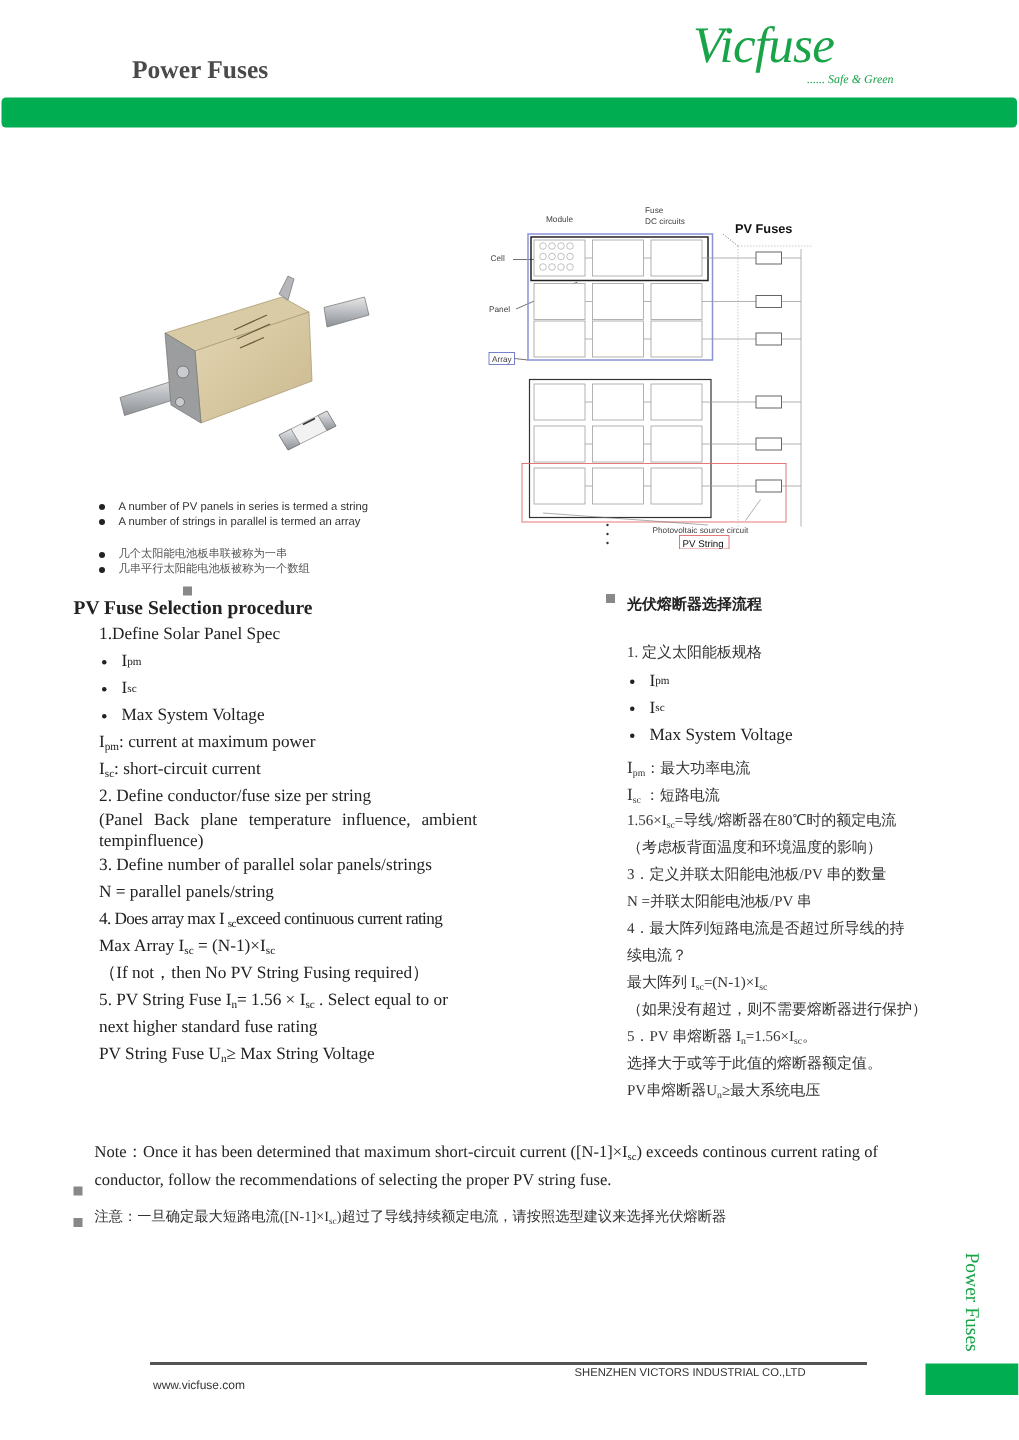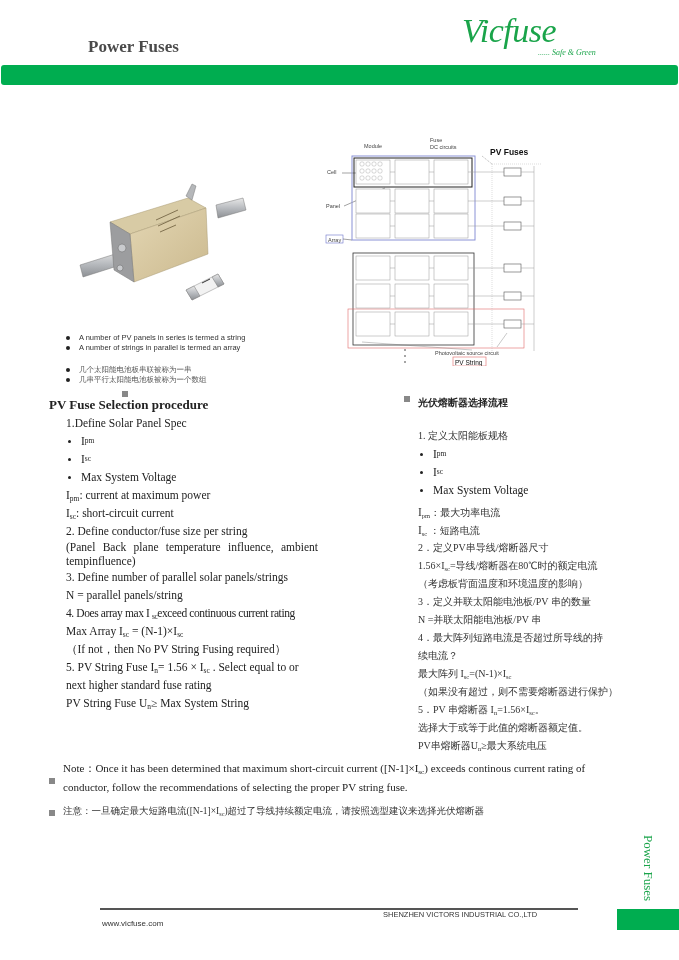--- a/index.html
+++ b/index.html
@@ -22,21 +22,21 @@
   .col-en .ln { height: 18px; line-height: 18px; white-space: nowrap; }
   .col-en .bl { padding-left: 0; display: flex; align-items: center; }
   .bdot { width: 3px; height: 3px; background: #222; border-radius: 50%; display: inline-block; margin: 0 10px 0 2px; }
   .col-en .justify { white-space: normal; text-align: justify; line-height: 14px; height: auto; }
   .col-cn { left: 418px; top: 411px; width: 232px; font-size: 10px; color: #333; margin-top: 16px; }
   .col-cn .ln { height: 18px; line-height: 18px; white-space: nowrap; }
   .col-cn .bl { display: flex; align-items: center; font-size: 11.5px; color: #222; }
   sub { font-size: 65%; vertical-align: -2px; line-height: 0; }
   .note-en { left: 49px; top: 759px; width: 585px; font-size: 11px; line-height: 19px; color: #222; }
   .note-cn { left: 49px; top: 805px; width: 585px; font-size: 9.5px; color: #333; }
-  .note-row { display: flex; align-items: center; }
+  .note-row { display: flex; align-items: flex-end; }
   .note-row .sq { margin-top: 6px; flex: none; }
   .side-label { left: 640px; top: 835px; writing-mode: vertical-rl; font-size: 13px; color: #1aa44a; font-family: "Liberation Serif", serif; }
   .side-block { left: 617px; top: 909px; width: 62px; height: 21px; background: #00ad50; }
   .footer-rule { left: 100px; top: 908px; width: 478px; height: 2px; background: #555; }
   .footer-company { left: 383px; top: 910px; font-family: "Liberation Sans", sans-serif; font-size: 7.5px; color: #333; }
   .footer-url { left: 102px; top: 919px; font-family: "Liberation Sans", sans-serif; font-size: 8px; color: #333; }
 </style>
 </head>
 <body>
 
@@ -221,21 +221,21 @@
   <div class="ln"><span>I</span><sub>sc</sub><span>: short-circuit current</span></div>
   <div class="ln">2. Define conductor/fuse size per string</div>
   <div class="ln justify">(Panel Back plane temperature influence, ambient tempinfluence)</div>
   <div class="ln">3. Define number of parallel solar panels/strings</div>
   <div class="ln">N = parallel panels/string</div>
   <div class="ln" style="letter-spacing:-0.4px;"><span>4. Does array max I </span><sub>sc</sub><span>exceed continuous current rating</span></div>
   <div class="ln"><span>Max Array I</span><sub>sc</sub><span> = (N-1)×I</span><sub>sc</sub></div>
   <div class="ln">（If not，then No PV String Fusing required）</div>
   <div class="ln"><span>5. PV String Fuse I</span><sub>n</sub><span>= 1.56 × I</span><sub>sc</sub><span> . Select equal to or</span></div>
   <div class="ln">next higher standard fuse rating</div>
-  <div class="ln"><span>PV String Fuse U</span><sub>n</sub><span>≥ Max System String</span></div>
+  <div class="ln"><span>PV String Fuse U</span><sub>n</sub><span>≥ Max String Voltage</span></div>
 </div>
 
 <div class="abs sec-head-cn">
   <span class="sq"></span>
   <span>光伏熔断器选择流程</span>
 </div>
 <div class="abs col-cn">
   <div class="ln">1. 定义太阳能板规格</div>
   <div class="ln bl">
       <span class="bdot"></span>
@@ -246,21 +246,20 @@
       <span class="bdot"></span>
       <span>I</span>
       <sub>sc</sub>
     </div>
   <div class="ln bl">
       <span class="bdot"></span>
       <span>Max System Voltage</span>
     </div>
   <div class="ln" style="margin-top:4px;"><span style="font-size:11.5px">I</span><sub>pm</sub><span>：最大功率电流</span></div>
   <div class="ln"><span style="font-size:11.5px">I</span><sub>sc</sub><span> ：短路电流</span></div>
-  <div class="ln">2．定义PV串导线/熔断器尺寸</div>
   <div class="ln"><span>1.56×I</span><sub>sc</sub><span>=导线/熔断器在80℃时的额定电流</span></div>
   <div class="ln">（考虑板背面温度和环境温度的影响）</div>
   <div class="ln">3．定义并联太阳能电池板/PV 串的数量</div>
   <div class="ln">N =并联太阳能电池板/PV 串</div>
   <div class="ln">4．最大阵列短路电流是否超过所导线的持</div>
   <div class="ln">续电流？</div>
   <div class="ln"><span>最大阵列 I</span><sub>sc</sub><span>=(N-1)×I</span><sub>sc</sub></div>
   <div class="ln">（如果没有超过，则不需要熔断器进行保护）</div>
   <div class="ln"><span>5．PV 串熔断器 I</span><sub>n</sub><span>=1.56×I</span><sub>sc</sub><span>。</span></div>
   <div class="ln">选择大于或等于此值的熔断器额定值。</div>

